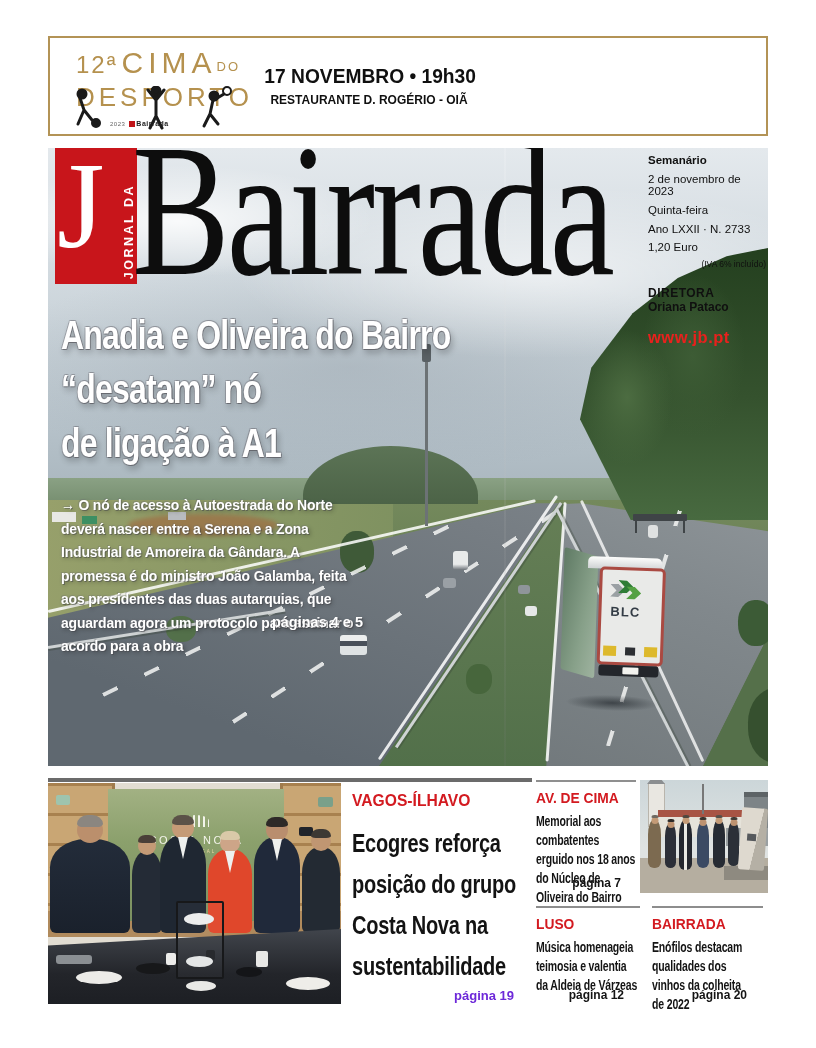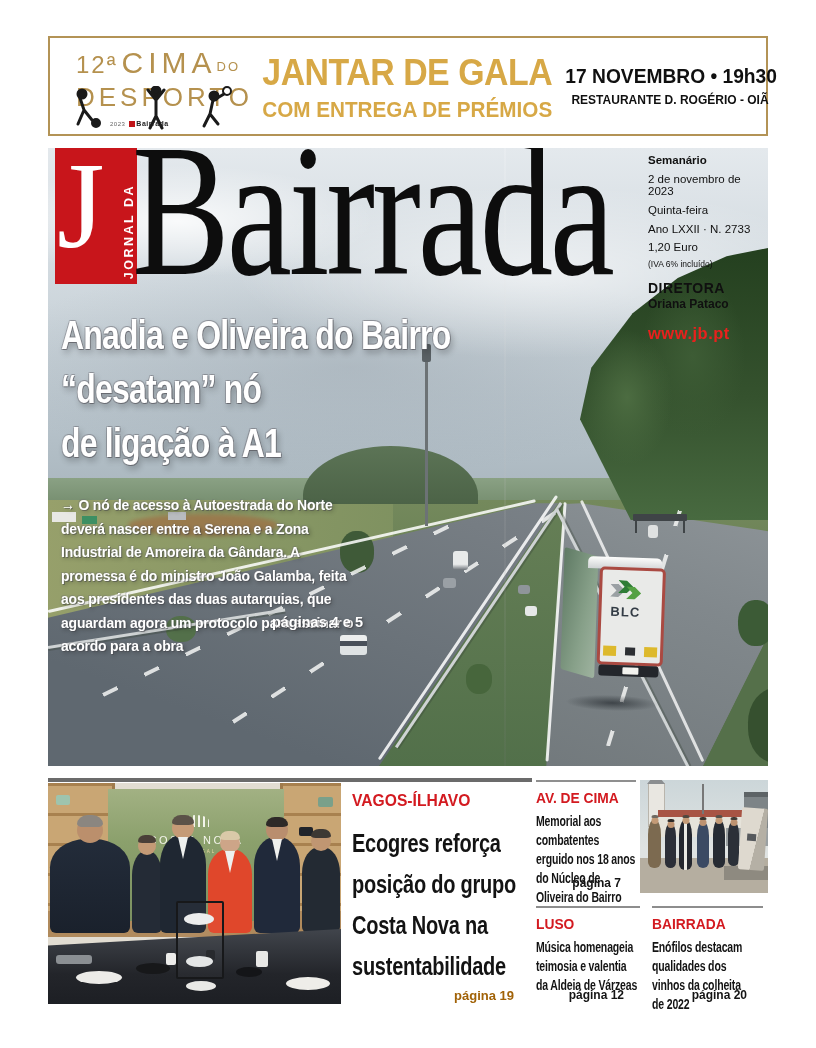--- a/index.html
+++ b/index.html
@@ -117,43 +117,43 @@
   
   .jbox{left:7px;top:0;width:82px;height:136px;background:#c8151b;}
   .jletter{position:absolute;left:2px;top:-12px;font-family:"Liberation Serif",serif;font-size:122px;color:#fff;line-height:1.15;}
   .jvert{position:absolute;right:1px;bottom:5px;writing-mode:vertical-rl;transform:rotate(180deg);
       font-size:12.5px;font-weight:700;color:#fff;letter-spacing:2.5px;}
   .nameplate{left:84px;top:-31px;font-family:"Liberation Serif",serif;font-size:188px;line-height:1;
       color:#0d0d0d;letter-spacing:-4px;transform:scaleX(.78);transform-origin:left top;white-space:nowrap;}
   .issue-info{left:600px;top:6px;width:118px;font-size:11.5px;color:#101010;line-height:1.1;}
   .issue-info div{margin-bottom:6px;}
   .ii-b{font-weight:700;}
-  .ii-vat{font-size:8.5px;}
-  .ii-dir{font-size:14px;font-weight:700;letter-spacing:.5px;margin-top:12px;margin-bottom:1px !important;}
+  .ii-vat{font-size:8.5px;text-align:right;}
+  .ii-dir{font-size:12px;font-weight:700;letter-spacing:.5px;margin-top:18px;margin-bottom:1px !important;}
   .ii-dirname{font-weight:700;font-size:12px;}
   .ii-web{color:#e8211d;font-weight:800;font-size:16.5px;letter-spacing:.5px;margin-top:13px;}
 
   .headline{left:13px;top:160px;}
   .hl{font-size:41px;font-weight:800;color:#fff;line-height:54px;letter-spacing:-1px;white-space:nowrap;
       transform:scaleX(.78);transform-origin:left;
       text-shadow:1px 1px 0 rgba(85,85,92,.6),-1px -1px 0 rgba(120,120,128,.4),
                   1px -1px 0 rgba(100,100,108,.4),-1px 1px 0 rgba(100,100,108,.4),3px 4px 7px rgba(0,0,0,.28);}
   .lead{left:13px;top:345px;width:336px;font-size:15.5px;font-weight:700;color:#fff;line-height:23.5px;
       letter-spacing:-.2px;transform:scaleX(.9);transform-origin:left top;
       text-shadow:1px 1px 0 rgba(70,70,75,.55),-1px -1px 0 rgba(110,110,115,.35),2px 2px 5px rgba(0,0,0,.3);}
   .pages-ref{left:13px;top:466px;width:302px;text-align:right;font-size:14.5px;font-weight:800;color:#fff;
       text-shadow:1px 1px 0 rgba(70,70,75,.6),2px 2px 4px rgba(0,0,0,.3);}
 
   
   .div-left-thick{position:absolute;left:48px;top:778px;width:484px;height:4px;background:#6b6b6b;}
   .div-avcima{position:absolute;left:536px;top:780px;width:100px;height:2px;background:#8f8f8f;}
 
   .kicker{color:#d31a20;font-weight:800;transform:scaleX(.92);transform-origin:left;white-space:nowrap;}
   .pgref{position:absolute;right:16px;bottom:0;font-weight:800;}
-  .pg-red{color:#a16207;}
+  .pg-red{color:#6d28d9;}
   .pg-black{color:#141414;}
 
   .story{position:absolute;}
   .story-vagos{left:352px;top:791px;width:178px;height:212px;}
   .story-vagos .kicker{font-size:17px;}
   .vagos-title{margin-top:12px;width:224px;font-size:25px;font-weight:700;color:#131313;line-height:41px;
       letter-spacing:-.3px;transform:scaleX(.8);transform-origin:left top;}
   .story-vagos .pgref{font-size:13px;}
   .smallstory .kicker{font-size:15px;}
   .smalltitle{margin-top:6px;width:135px;font-size:14px;font-weight:700;color:#141414;line-height:19px;
@@ -228,24 +228,20 @@
             <path d="M12 12 L16 24 L10 38 M16 24 L24 34" fill="none"></path>
             <circle cx="28" cy="37" r="3.5"></circle>
           <circle cx="88" cy="5" r="4"></circle>
             <path d="M88 9 L88 30 M88 14 L80 4 M88 14 L96 4 M88 30 L82 42 M88 30 L94 42" fill="none"></path>
           <circle cx="146" cy="10" r="4"></circle>
             <path d="M145 14 L142 28 L136 40 M142 28 L150 38 M146 14 L156 8" fill="none"></path>
             <circle cx="159" cy="5" r="4" fill="none" stroke-width="2"></circle>
         </g>
       </svg>
       <div class="gl-brand"><span>2023</span><span class="gl-redsq"></span><span class="gl-brandname">Bairrada</span></div>
-    </div>
-    <div class="banner-center">
-      <div class="bc1">JANTAR DE GALA</div>
-      <div class="bc2">COM ENTREGA DE PRÉMIOS</div>
     </div>
     <div class="banner-right">
       <div class="br1">17 NOVEMBRO • 19h30</div>
       <div class="br2">RESTAURANTE D. ROGÉRIO - OIÃ</div>
     </div>
   </div>
 
   <div class="hero">
     <div class="sky"></div>
     <div class="midband"></div>

